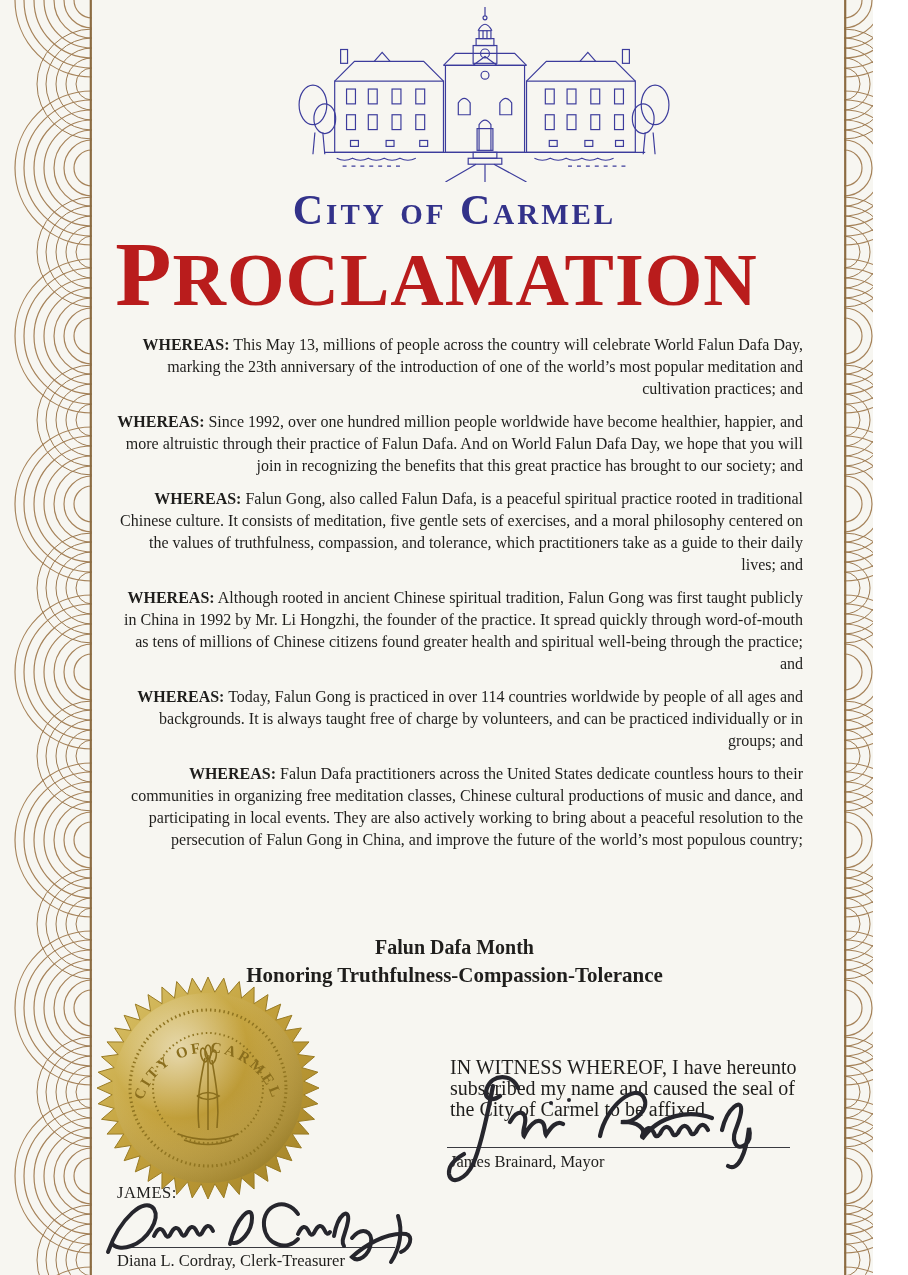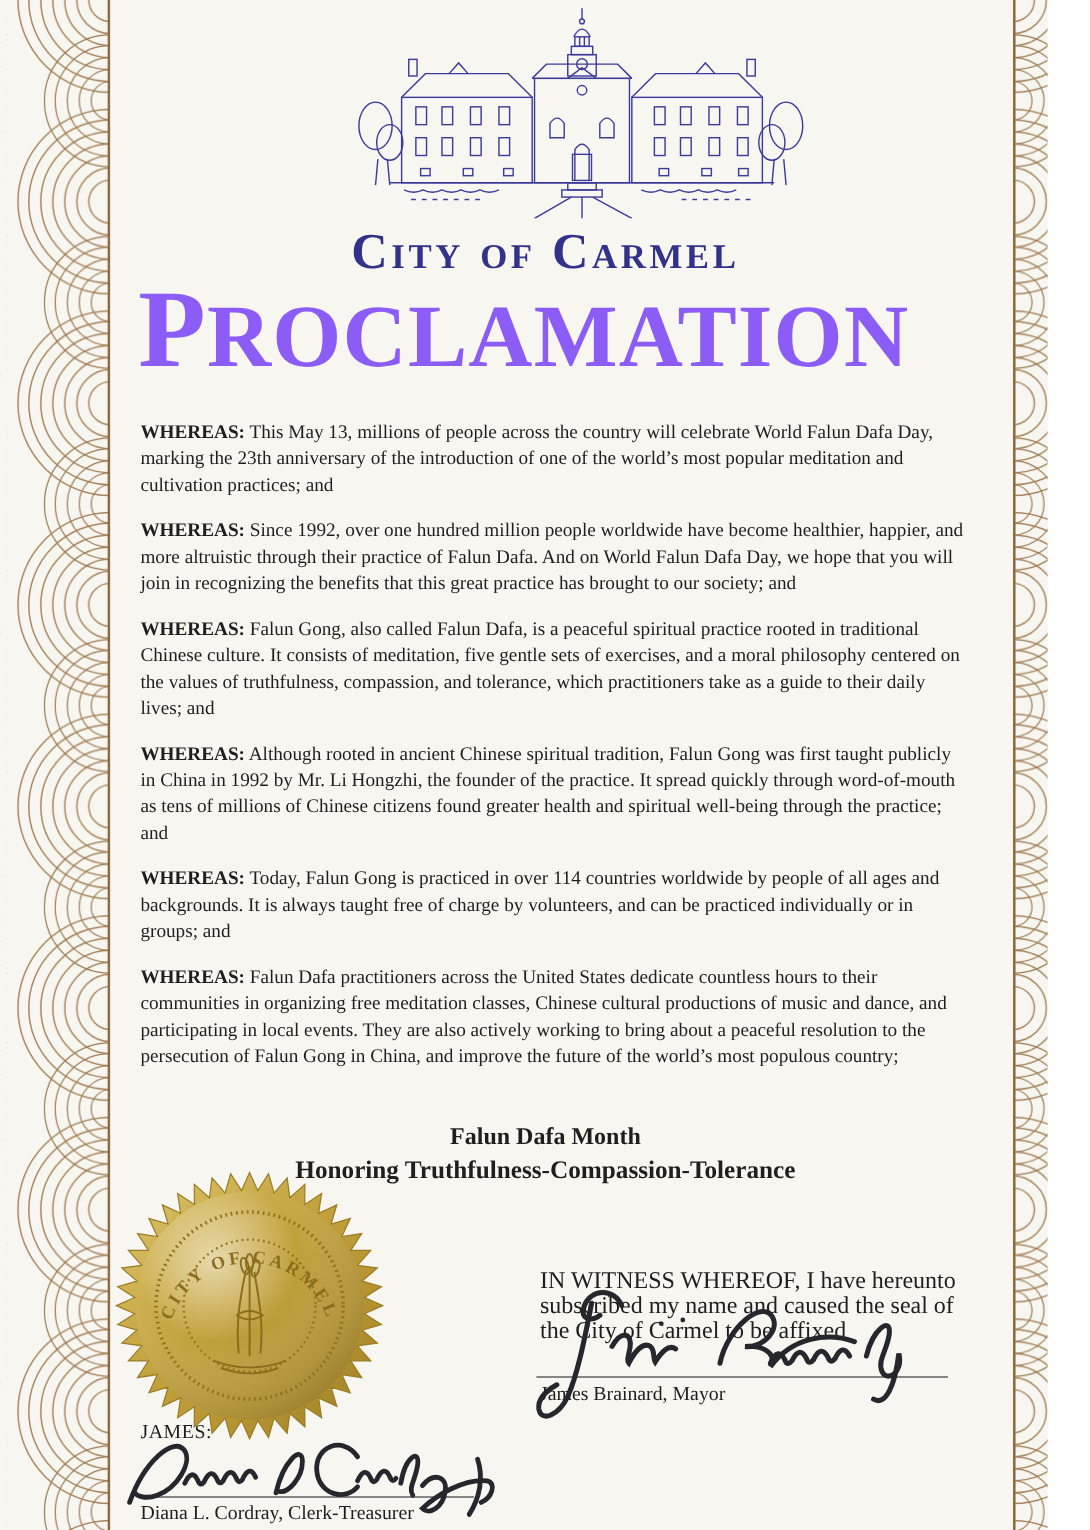--- a/index.html
+++ b/index.html
@@ -16,27 +16,27 @@
   .building{position:absolute; left:290px; top:4px; width:390px; height:178px; z-index:2;}
 
   .title-small{
     position:absolute; top:186px; left:36px; right:0; text-align:center;
     font-variant:small-caps; font-weight:700; font-size:42px; letter-spacing:3px;
     color:#33328a; z-index:2;
   }
   .title-large{
     position:absolute; top:228px; left:0; right:0; text-align:center;
     font-weight:700; font-size:74px; letter-spacing:1px; line-height:1;
-    color:#8b5cf6; z-index:2;
+    color:#b91c1c; z-index:2;
   }
   .title-large::first-letter{font-size:92px;}
 
   .body-copy{position:absolute; left:117px; top:334px; width:686px; z-index:2;
     font-size:16px; line-height:22px;}
-  .body-copy p{margin:16px 0 11px 0;}
+  .body-copy p{margin:0 0 11px 0;text-align:right;}
   .lead{font-weight:700;}
 
   .proclaim-1{position:absolute; top:936px; left:36px; right:0; text-align:center;
     font-weight:700; font-size:20px; z-index:2;}
   .proclaim-2{position:absolute; top:963px; left:36px; right:0; text-align:center;
     font-weight:700; font-size:21px; z-index:2;}
 
   .witness{position:absolute; left:450px; top:1020px; width:360px; z-index:2;
     font-size:20px; line-height:21px;margin-top:37px;}
 

